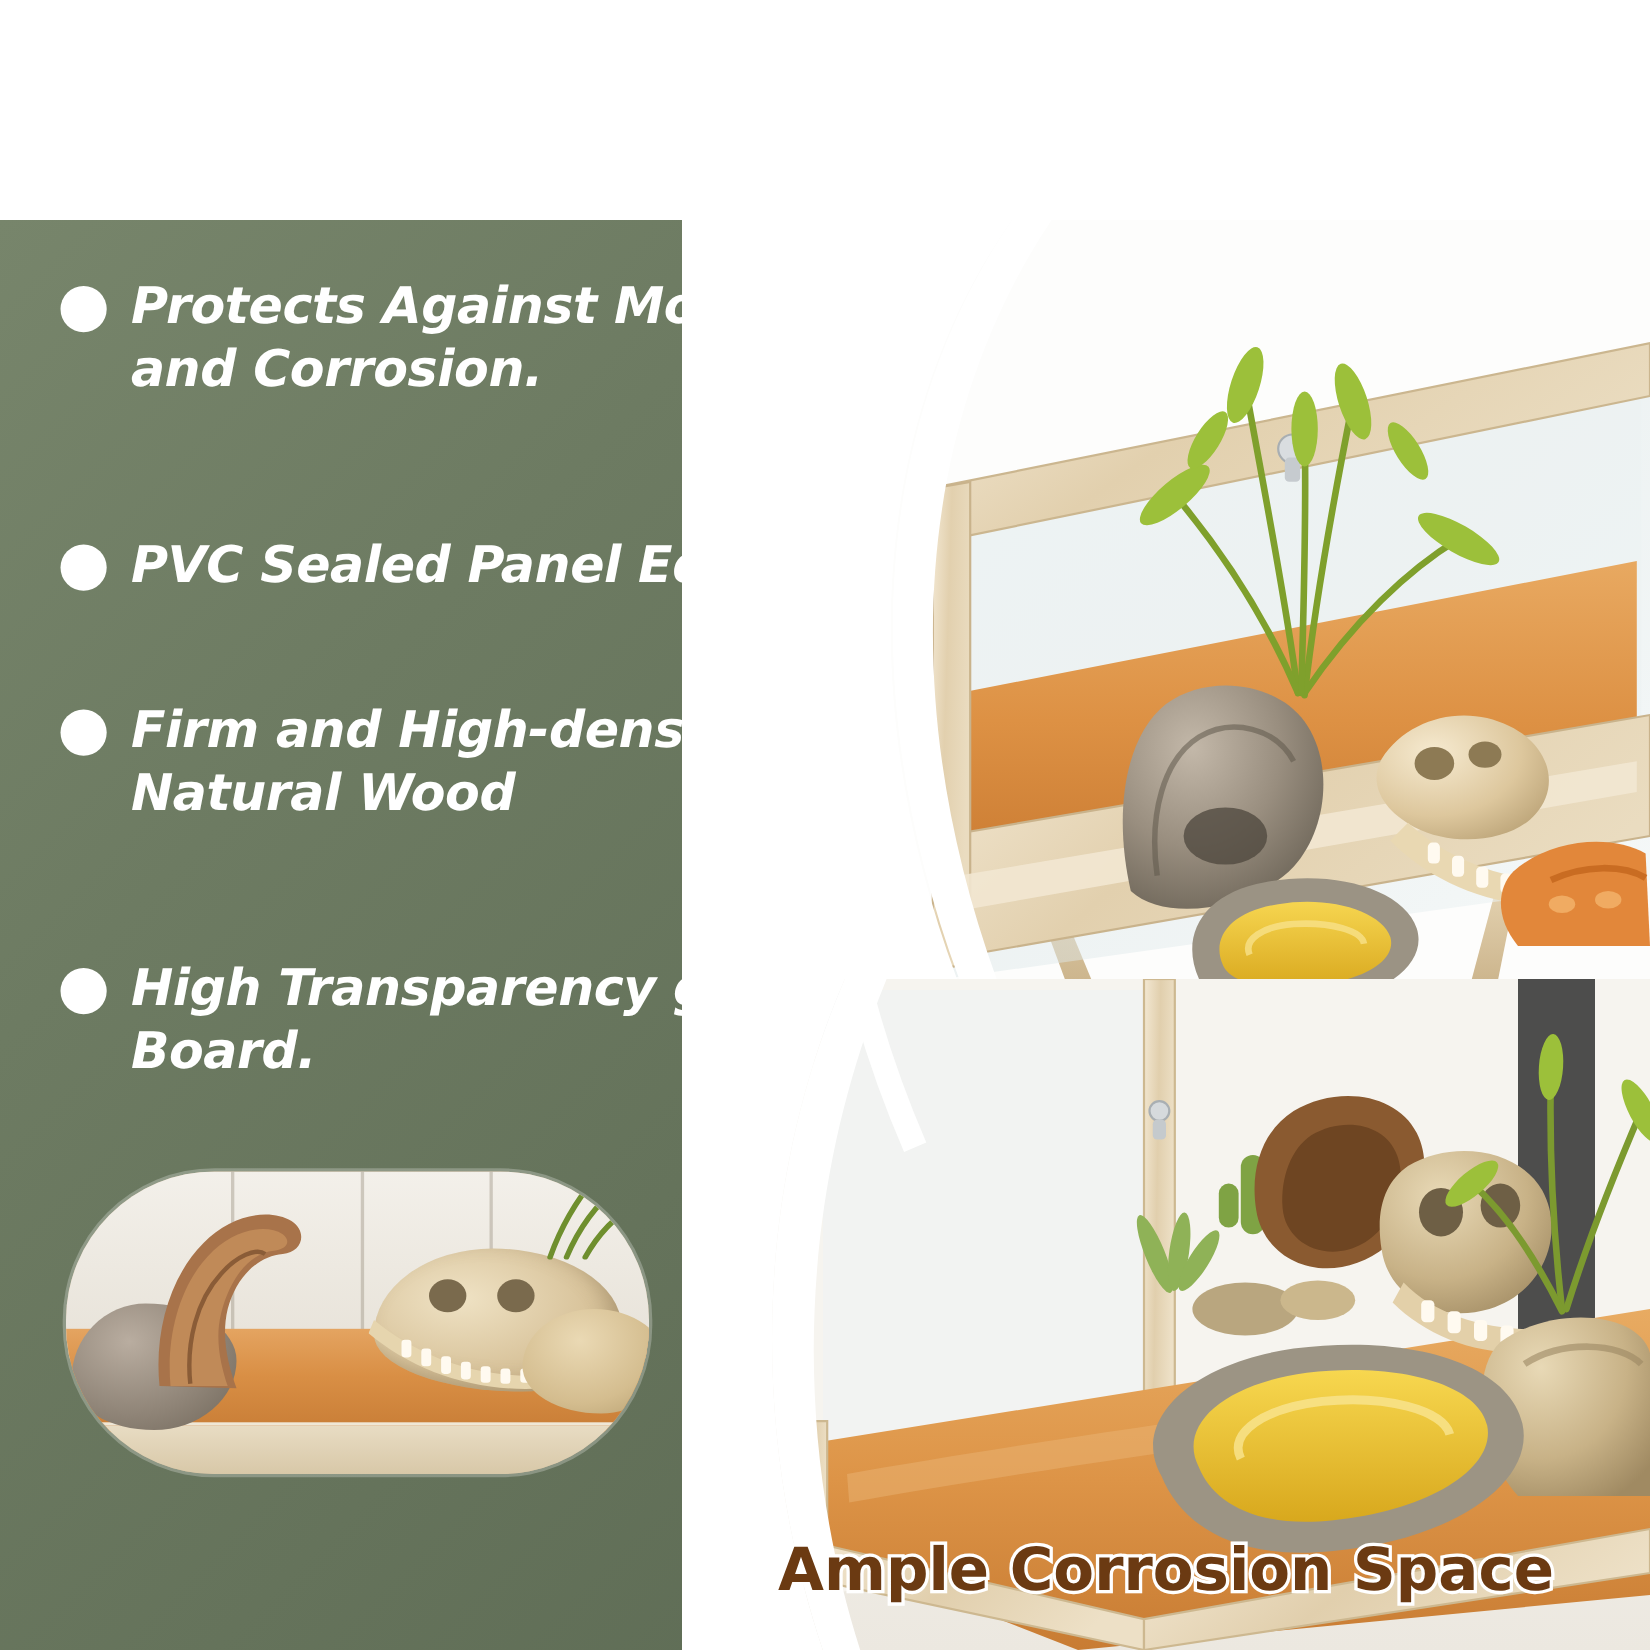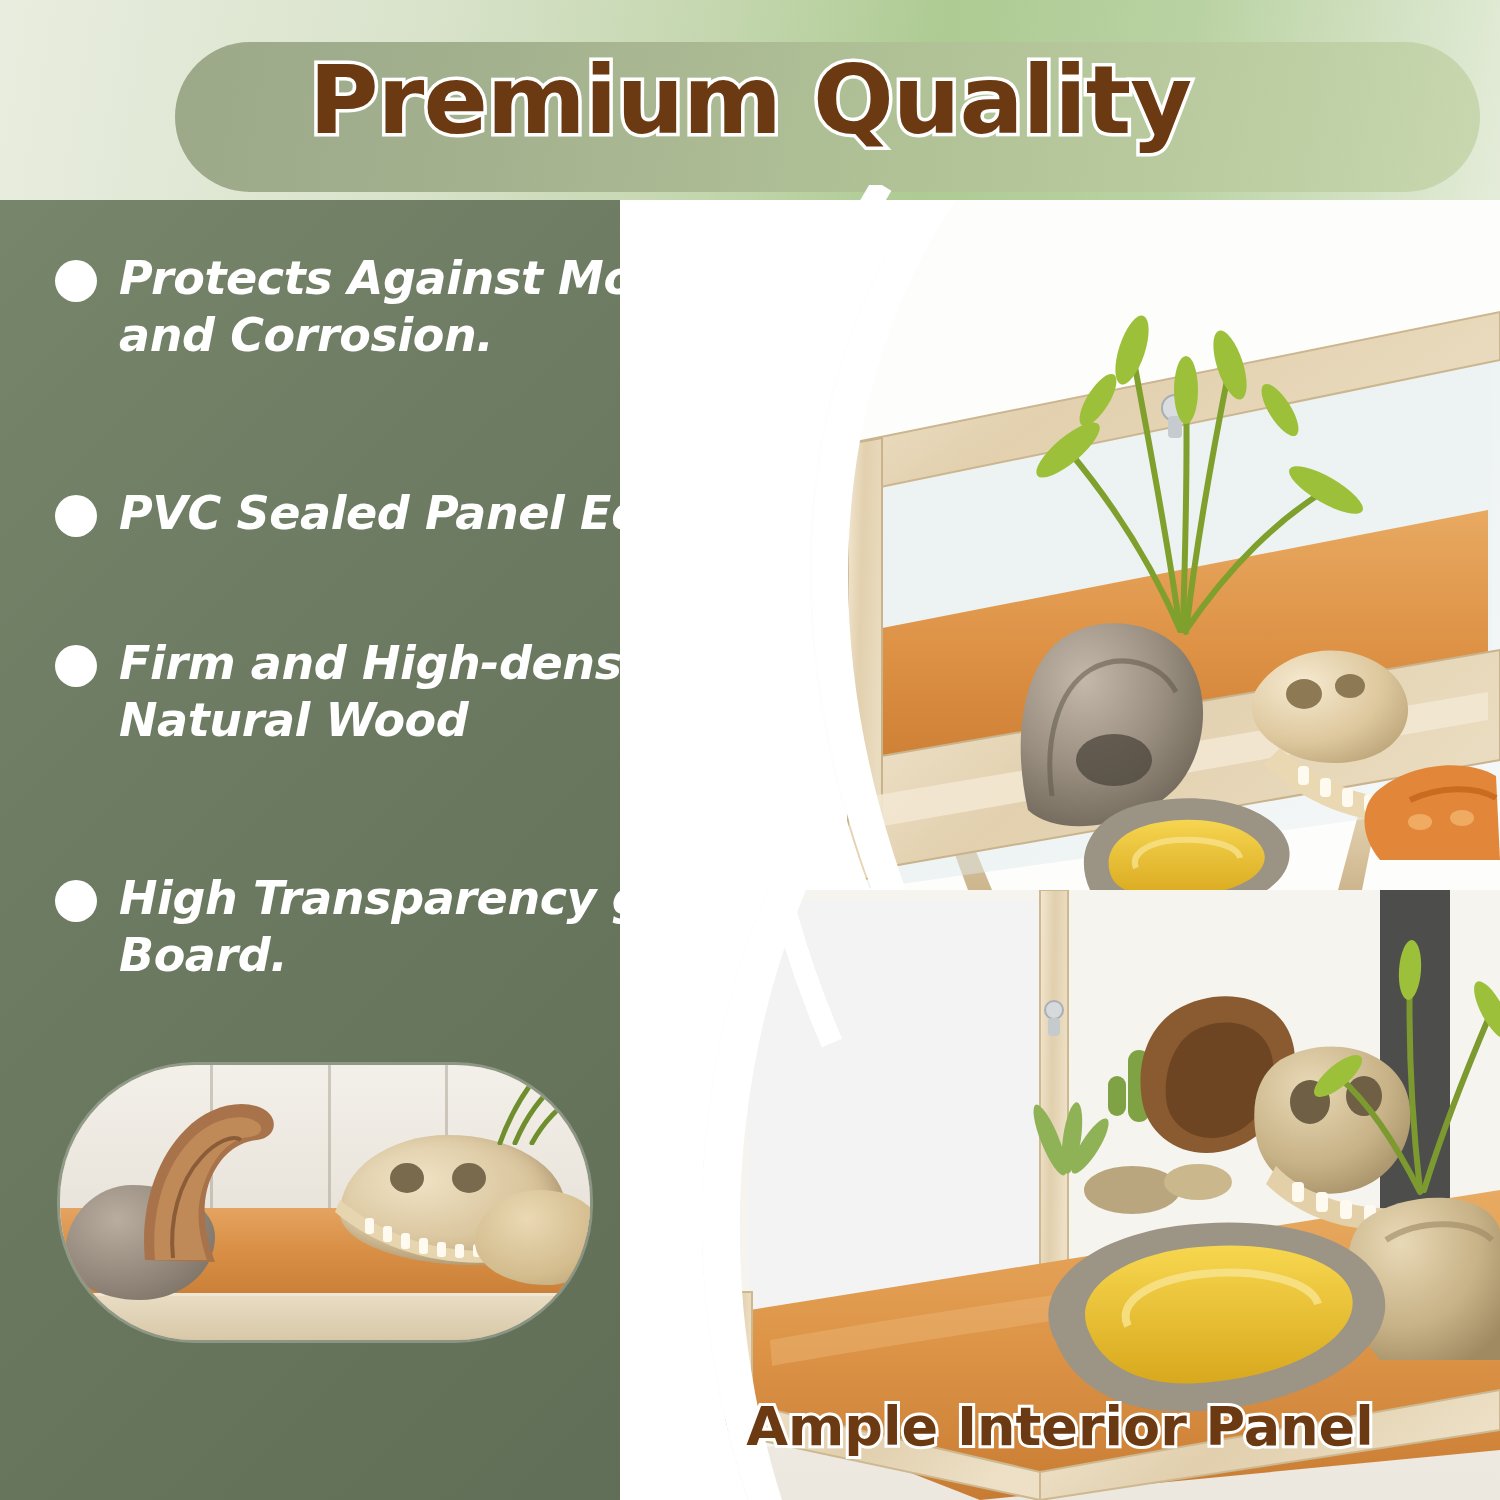--- a/index.html
+++ b/index.html
@@ -185,24 +185,20 @@
     left: 580px; top: 185px;
     width: 420px; height: 1320px;
     pointer-events: none;
   }
 </style>
 </head>
 <body>
 
 <div id="page">
 
-  <div class="banner">
-    <div class="banner-pill"></div>
-    <div class="banner-title">Premium Quality</div>
-  </div>
 
   <div class="left-panel"></div>
 
   <div class="bullets">
     <div class="bullet b1">
       <span class="dot"></span>
       <span class="bullet-text">Protects Against Moisture and Corrosion.</span>
     </div>
     <div class="bullet b2">
       <span class="dot"></span>
@@ -473,14 +469,14 @@
         <path d="M148 0 C 70 182, 58 400, 128 610 L 162 610 C 96 402, 110 184, 186 0 Z" fill="#ffffff"></path>
       </svg>
     </div>
   </div>
 
   <svg class="swoosh" viewBox="0 0 420 1320">
     <path d="M300 0 C 150 240, 120 560, 250 860 C 330 1050, 360 1200, 370 1320 L 420 1320 L 420 0 Z" fill="none"></path>
     <path d="M302 0 C 152 244, 124 562, 252 858" stroke="#ffffff" stroke-width="22" fill="none"></path>
   </svg>
 
-  <div class="caption">Ample Interior Panel</div>
+  <div class="caption">Ample Corrosion Space</div>
 </div>
 
 </body></html>

